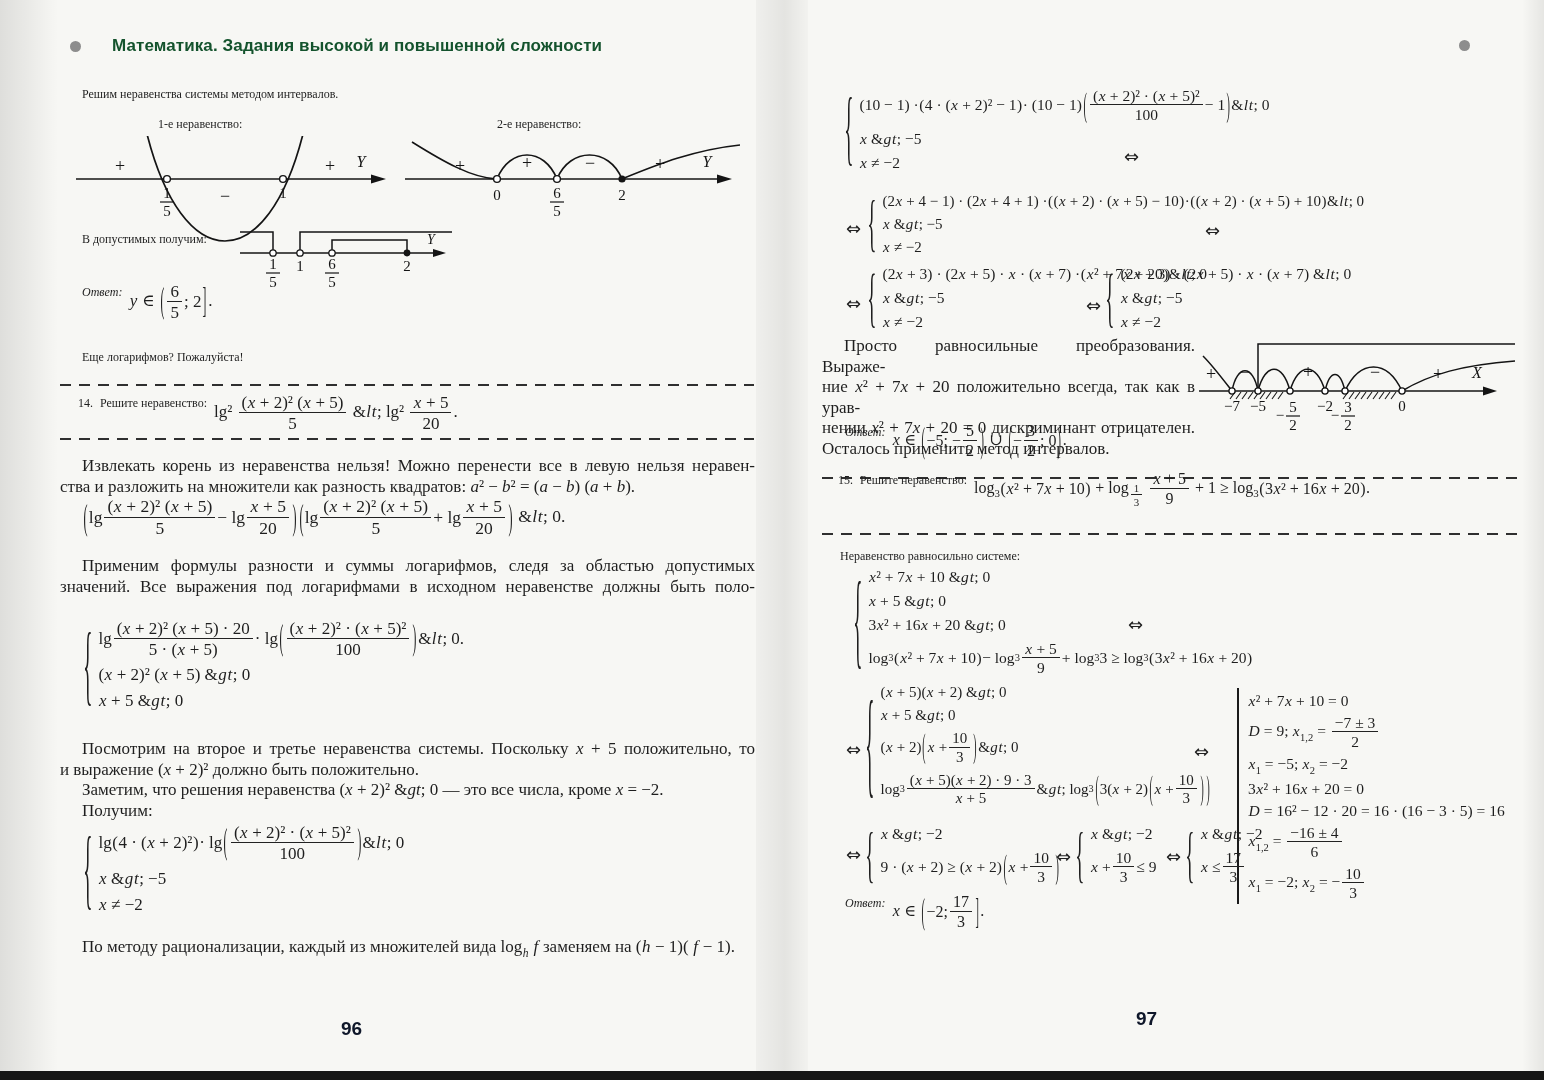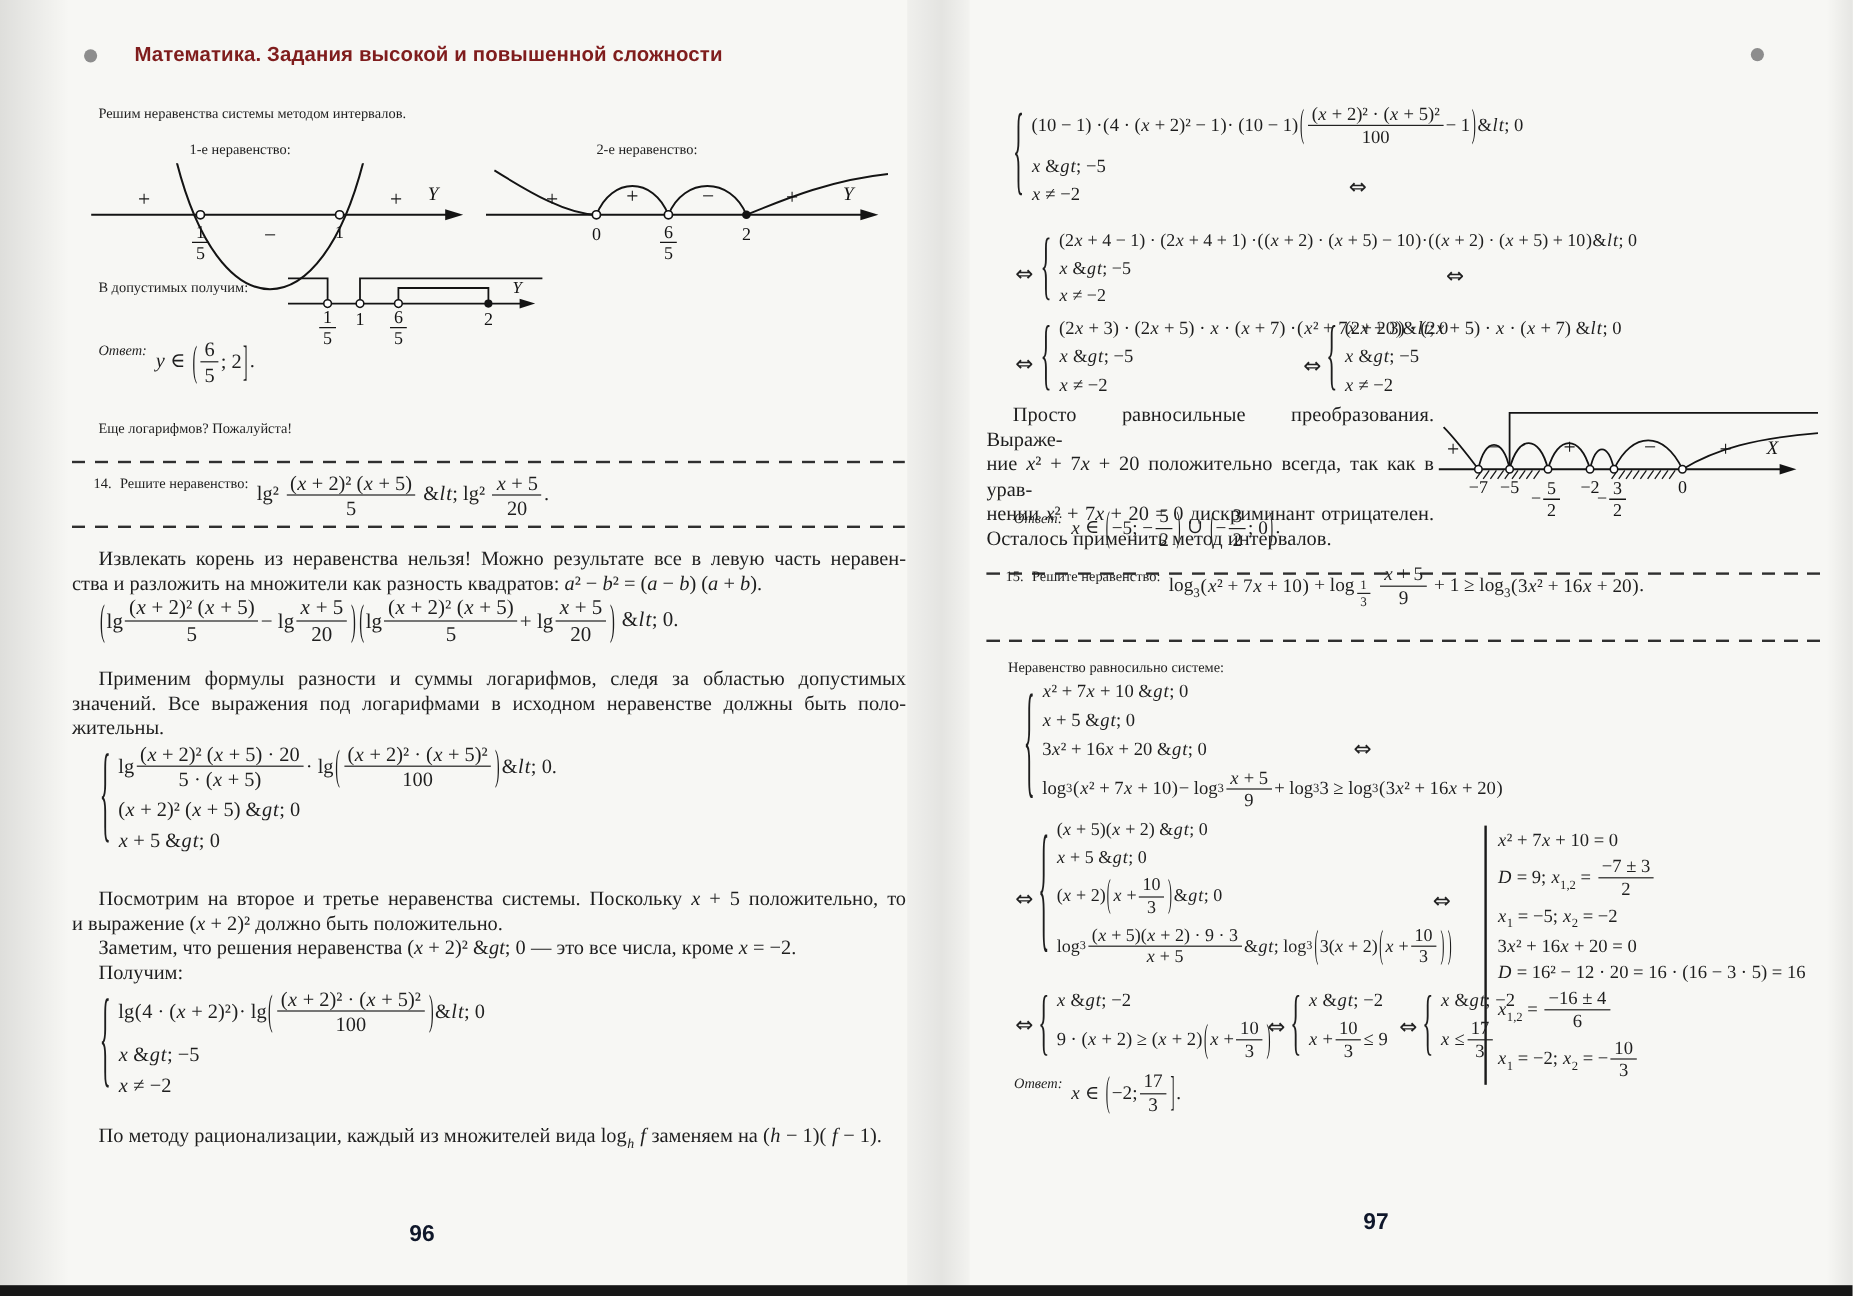--- a/index.html
+++ b/index.html
@@ -1,21 +1,21 @@
 <!DOCTYPE html>
 <html><head>
 <meta charset="utf-8">
 <style>
   html,body{margin:0;padding:0;background:#e9e9e7}
   #stage{position:relative;width:1544px;height:1080px;background:#f7f7f4;overflow:hidden;
          font-family:"Liberation Serif","DejaVu Serif",serif;color:#1e1e1e}
   .abs{position:absolute}
   .dot{width:11px;height:11px;border-radius:50%;background:#8d8d8d}
   .phead{font-family:"Liberation Sans","DejaVu Sans",sans-serif;font-weight:700;font-size:17px;
-         color:#7f1d1d;white-space:nowrap;letter-spacing:.1px}
+         color:#14532d;white-space:nowrap;letter-spacing:.1px}
   .txt{font-size:12px;line-height:20.5px}
   .para{font-size:17px;line-height:20.5px}
   .pline{min-height:20.5px}
   .ind{text-indent:22px}
   .jl{text-align:justify;text-align-last:justify}
   .ital{font-style:italic}
   .bold{font-weight:400}
   .row{display:flex;gap:7px;white-space:nowrap}
   
   .m{font-size:17px;white-space:nowrap}
@@ -151,21 +151,21 @@
           <span class="d"><span class="mtxt">5</span></span>
         </span><span class="mtxt"> &amp;<i>l</i><i>t</i>; lg² </span><span class="fr">
           <span class="n"><span class="mtxt"><i>x</i> + 5</span></span>
           <span class="d"><span class="mtxt">20</span></span>
         </span><span class="mtxt">.</span></span>
   </div>
 
   <div class="abs dash" style="left:60px;top:438px;width:694px"></div>
 
   <div class="abs para" style="left:60px;top:456px;width:695px">
-    <div class="pline ind jl">Извлекать корень из неравенства нельзя! Можно результате все в левую часть неравен-</div>
+    <div class="pline ind jl">Извлекать корень из неравенства нельзя! Можно перенести все в левую нельзя неравен-</div>
     <div class="pline">ства и разложить на множители как разность квадратов: <i>a</i>² − <i>b</i>² = (<i>a</i> − <i>b</i>) (<i>a</i> + <i>b</i>).</div>
   </div>
 
   <div class="abs m fs175" style="left:82px;top:497px"><span class="pgrp">
         <span class="pglyph" style="transform: scaleY(2.04) scaleX(0.69);">(</span>
         <span class="pgc">
           <span class="mtxt">lg </span>
           <span class="fr">
             <span class="n"><span class="mtxt">(<i>x</i> + 2)² (<i>x</i> + 5)</span></span>
             <span class="d"><span class="mtxt">5</span></span>
@@ -190,21 +190,20 @@
             <span class="n"><span class="mtxt"><i>x</i> + 5</span></span>
             <span class="d"><span class="mtxt">20</span></span>
           </span>
         </span>
         <span class="pglyph" style="transform: scaleY(2.04) scaleX(0.69);">)</span>
       </span><span class="mtxt"> &amp;<i>l</i><i>t</i>; 0.</span></div>
 
   <div class="abs para" style="left:60px;top:556px;width:695px">
     <div class="pline ind jl">Применим формулы разности и суммы логарифмов, следя за областью допустимых</div>
     <div class="pline jl">значений. Все выражения под логарифмами в исходном неравенстве должны быть поло-</div>
-    <div class="pline">жительны.</div>
   </div>
 
   <div class="abs m" style="left:82px;top:616px"><span class="sys">
         <span class="sysbr" style="transform: scaleY(3.74) scaleX(0.8);">{</span>
         <span class="syscol">
           <span class="sysline">
             <span class="mtxt">lg </span>
             <span class="fr">
               <span class="n"><span class="mtxt">(<i>x</i> + 2)² (<i>x</i> + 5) · 20</span></span>
               <span class="d"><span class="mtxt">5 · (<i>x</i> + 5)</span></span>

